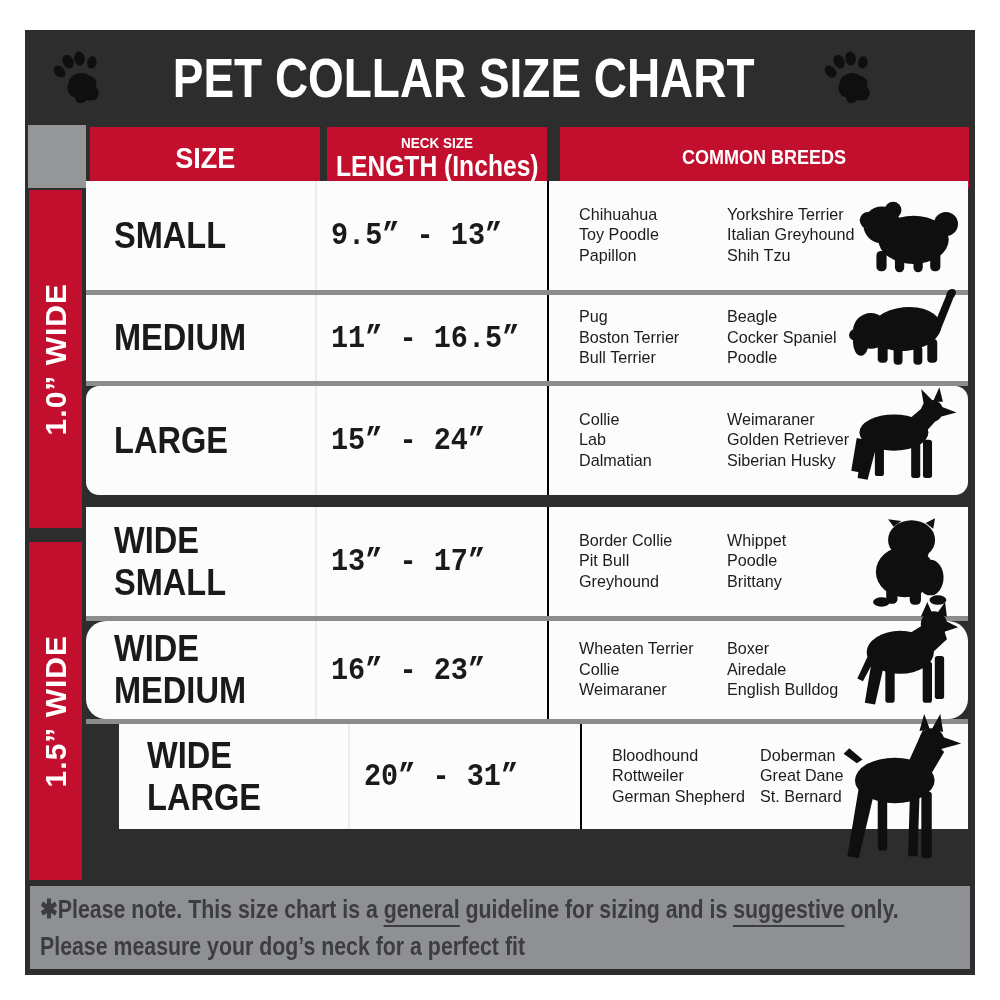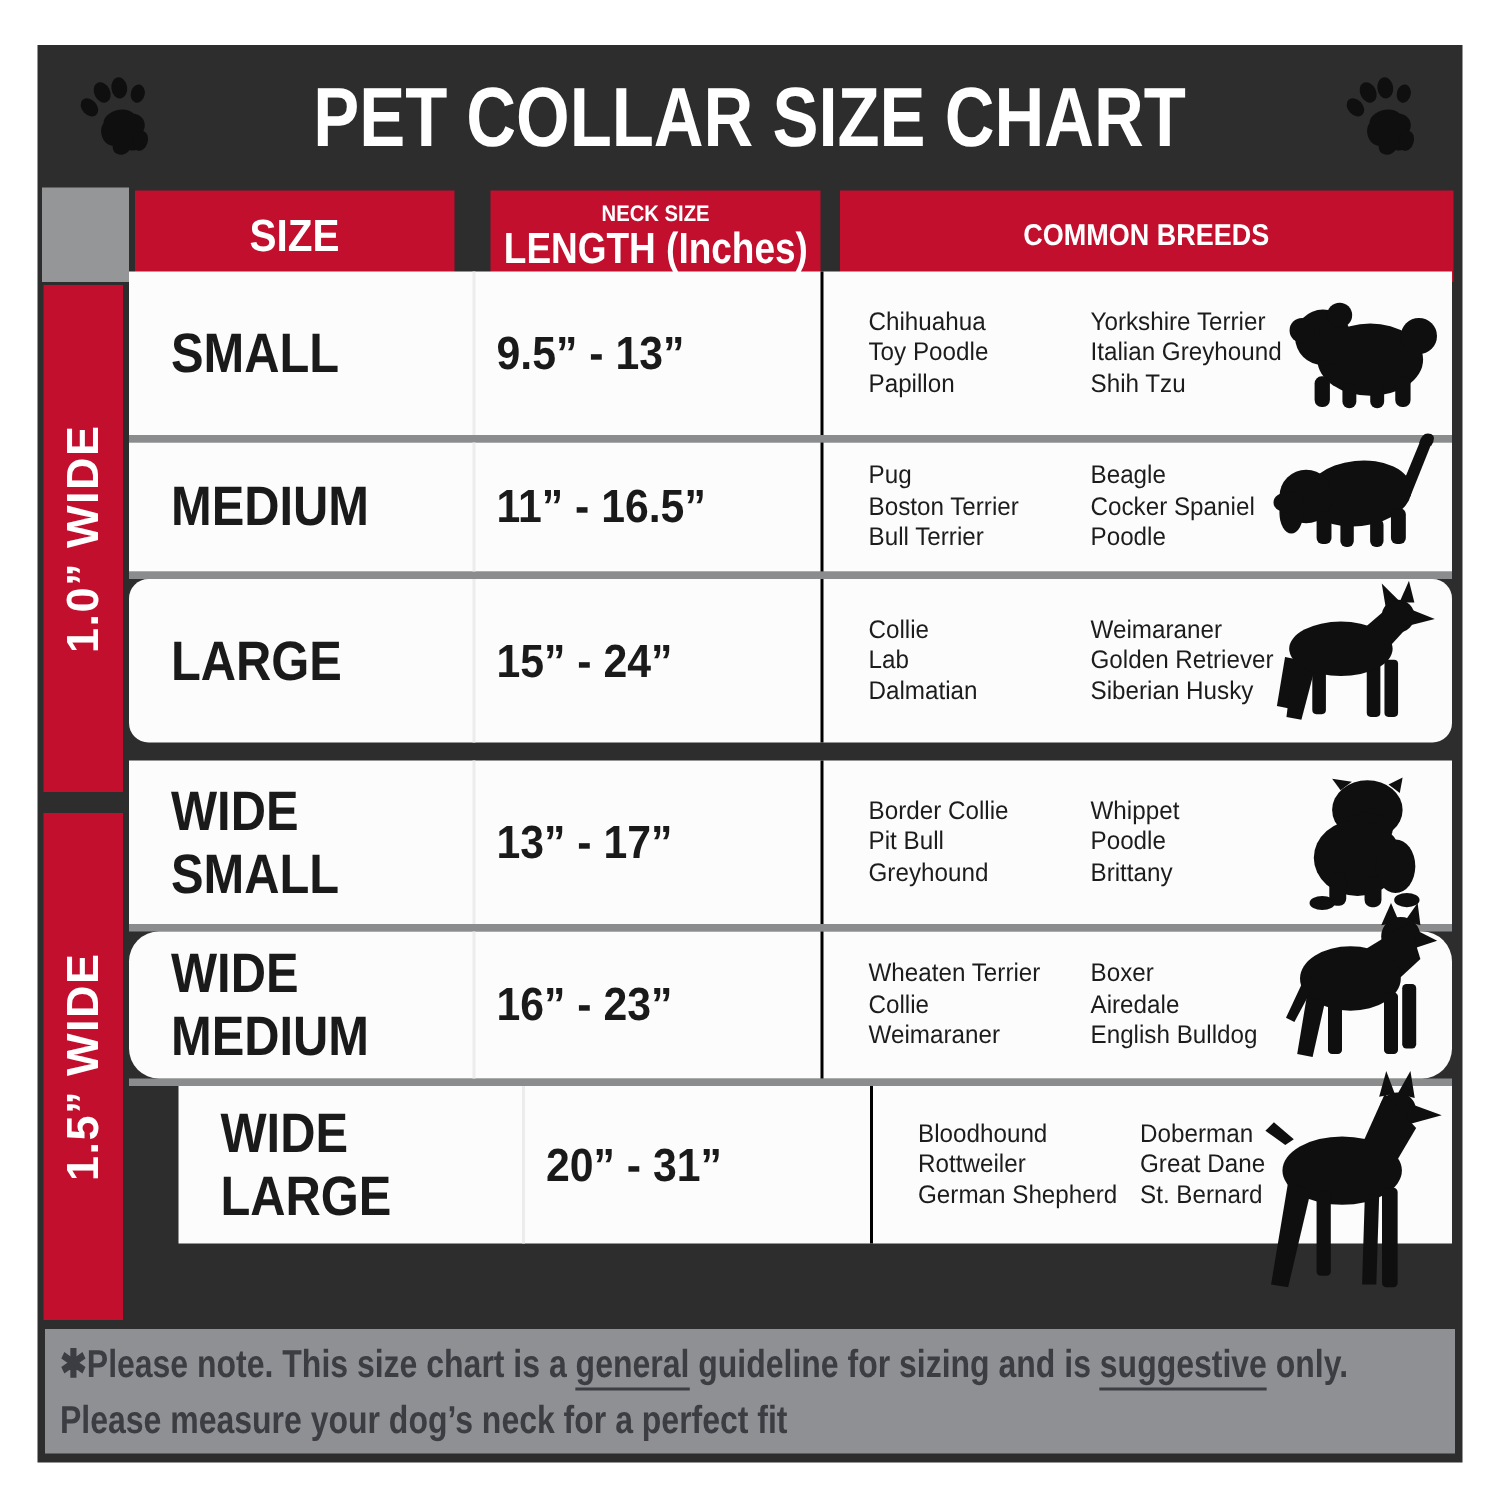--- a/index.html
+++ b/index.html
@@ -1,28 +1,28 @@
 <!DOCTYPE html>
 <html><head>
 <meta charset="utf-8">
 <style>
   html,body{margin:0;padding:0;}
   body{width:1000px;height:1000px;background:#ffffff;font-family:"Liberation Sans",sans-serif;position:relative;overflow:hidden;}
   .frame{position:absolute;left:25px;top:30px;width:950px;height:945px;background:#2d2d2d;}
 
   
-  .titlebar{position:absolute;left:0;top:0;width:100%;height:95px;display:flex;align-items:center;justify-content:space-between;padding:0 22px;box-sizing:border-box;}
+  .titlebar{position:absolute;left:0;top:0;width:100%;height:95px;display:flex;align-items:center;justify-content:flex-start;padding:0 22px;box-sizing:border-box;}
   .title{color:#ffffff;font-size:56px;font-weight:bold;letter-spacing:0px;transform:scaleX(.82);white-space:nowrap;}
   .paw{width:62px;height:62px;flex:0 0 auto;}
   .paw svg{width:100%;height:100%;}
 
   
   .corner{position:absolute;left:3px;top:95px;width:58px;height:63px;background:#949698;}
   .hdr{position:absolute;top:97px;height:61px;background:#c30f2e;color:#ffffff;display:flex;flex-direction:column;align-items:center;justify-content:center;font-weight:bold;}
-  .hdr-size{left:65px;width:213px;font-size:30px;align-items:center;}
+  .hdr-size{left:65px;width:230px;font-size:30px;align-items:center;}
   .hdr-length{left:302px;width:220px;}
   .hdr-breeds{left:535px;width:409px;font-size:20px;}
   .hdr-length .sm{font-size:15px;line-height:17px;transform:scaleX(.9);}
   .hdr-length .lg{font-size:29px;line-height:30px;transform:scaleX(.85);white-space:nowrap;}
   .hdr-breeds span,.hdr-size span{transform:scaleX(.9);}
 
   
   .strip{position:absolute;left:4px;width:53px;background:#c30f2e;display:flex;align-items:center;justify-content:center;}
   .strip1{top:160px;height:338px;}
   .strip2{top:512px;height:338px;}
@@ -31,21 +31,21 @@
   
   .rows{position:absolute;left:61px;top:151px;width:882px;height:690px;display:flex;flex-direction:column;z-index:2;}
   .row{background:#fcfcfc;display:flex;position:relative;overflow:visible;}
   .r1{height:109px;}.r2{height:86px;}.r3{height:109px;border-radius:13px;}
   .r4{height:109px;}.r5{height:98px;border-radius:20px;}.r6{height:105px;margin-left:33px;}
   .div-gray{height:5px;background:#8a8c8e;flex:0 0 auto;}
   .div-dark{height:12px;background:#2d2d2d;flex:0 0 auto;}
   .cell{box-sizing:border-box;display:flex;align-items:center;}
   .size-cell{width:229px;padding-left:28px;}
   .size-cell span{font-size:37px;font-weight:bold;color:#1a1a1a;line-height:42px;transform:scaleX(.88);transform-origin:left center;display:inline-block;max-width:175px;}
-  .range-cell{width:232px;border-left:2px solid #ececec;padding-left:14px;}
+  .range-cell{width:232px;border-left:2px solid #ececec;padding-left:14px;font-family:Liberation Mono, monospace;}
   .range-cell span{font-size:31px;font-weight:bold;color:#1a1a1a;transform:scaleX(.92);transform-origin:left center;white-space:nowrap;}
   .breeds-cell{flex:1;border-left:2px solid #000000;position:relative;}
   .bcol{font-size:17px;line-height:20.5px;color:#1c1c1c;transform:scaleX(.95);transform-origin:left center;white-space:nowrap;}
   .bcol1{margin-left:30px;width:148px;flex:0 0 auto;}
   .bcol2{width:150px;flex:0 0 auto;}
   .dog{position:absolute;z-index:5;}
   .dog svg{width:100%;height:100%;display:block;}
   .dog1{right:10px;bottom:14px;width:102px;height:78px;}
   .dog2{right:6px;bottom:12px;width:114px;height:86px;}
   .dog3{right:6px;bottom:5px;width:118px;height:104px;}

